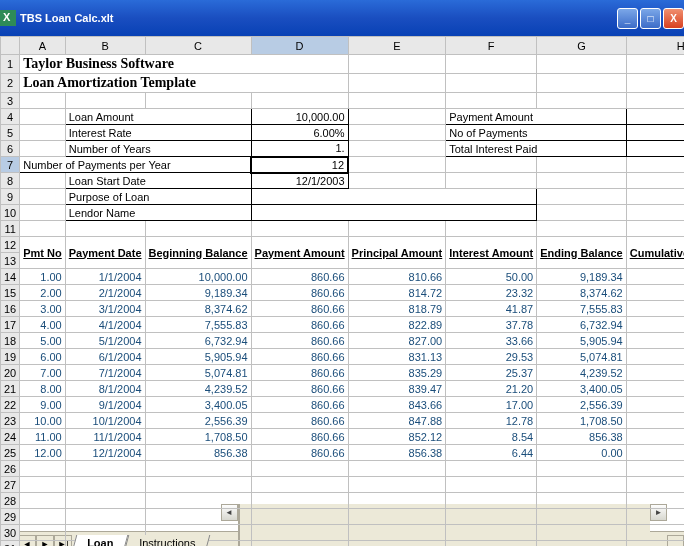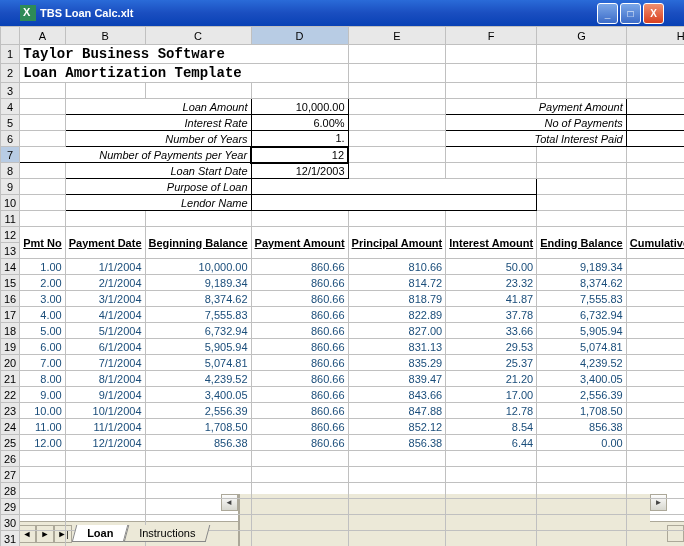--- a/index.html
+++ b/index.html
@@ -5,25 +5,25 @@
 * { margin: 0; padding: 0; box-sizing: border-box; }
 body {
   font-family: Tahoma, Arial, sans-serif;
   font-size: 11px;
   background: #ece9d8;
   width: 684px;
   height: 546px;
   overflow: hidden;
 }
 .titlebar {
-  height: 26px;
+  height: 36px;
   background: linear-gradient(to bottom, #2a6bd8 0%, #1a4ec0 50%, #0841b5 100%);
   display: flex;
   align-items: center;
-  padding: 0 20px;
+  padding: 0 0;
   color: #fff;
   font-weight: bold;
 }
 .titlebar .icon { width: 16px; height: 16px; margin-right: 4px; background: #2e8b57; display: inline-block; position: relative; }
 .titlebar .icon::after { content: "X"; position: absolute; left: 3px; top: 1px; color: #fff; font-size: 11px; }
 .titlebar .title { flex: 1; }
 .winbtns { display: flex; gap: 2px; }
 .winbtn {
   width: 21px; height: 21px;
   background: linear-gradient(to bottom, #7ba7e8, #3c6cc8);
@@ -72,22 +72,22 @@
 .grid th.selected { background: #b8cce4; }
 .grid th.rowhdr.selected { background: #b8cce4; }
 .col-A { width: 42px; }
 .col-B { width: 72px; }
 .col-C { width: 75px; }
 .col-D { width: 70px; }
 .col-E { width: 72px; }
 .col-F { width: 62px; }
 .col-G { width: 75px; }
 .col-H { width: 78px; }
-.big { font-size: 14px; font-weight: bold; font-family: Liberation Mono, monospace; }
-.lbl { text-align: right; border: 1px solid #000 !important; font-style: italic; }
+.big { font-size: 14px; font-weight: bold; font-family: Liberation Serif, serif; }
+.lbl { text-align: left; border: 1px solid #000 !important; }
 .val { text-align: right; border: 1px solid #000 !important; }
 .val-left { text-align: left; border: 1px solid #000 !important; }
 .active-cell {
   border: 2px solid #000 !important;
   text-align: right;
 }
 .hdr { font-weight: bold; text-decoration: underline; }
 .hdr-left { font-weight: bold; text-align: right; text-decoration: underline; }
 .datarow td { color: #1a4d7a; text-align: right; }
 .scrollbtn {

